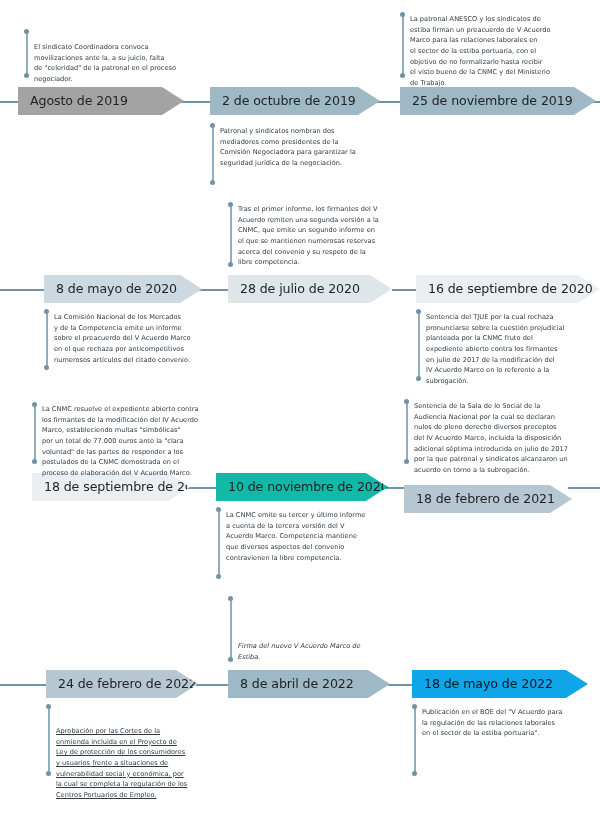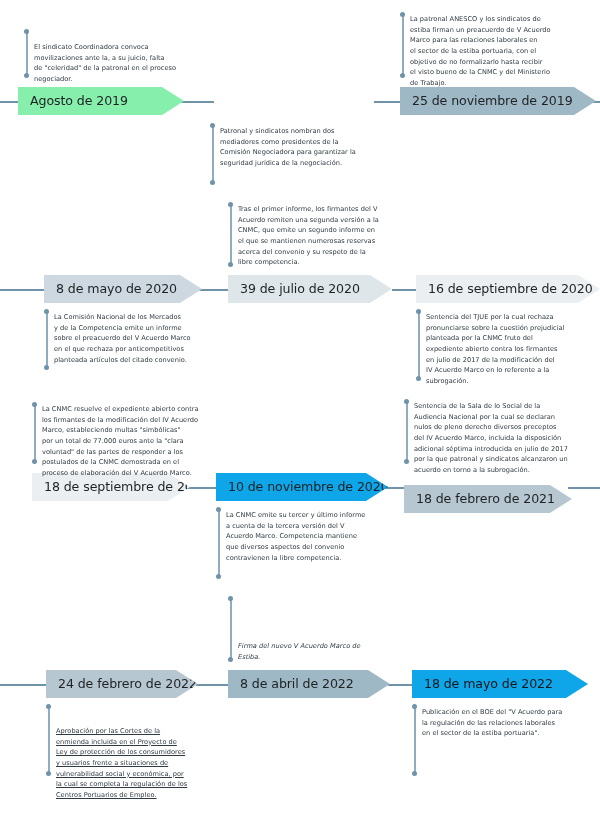--- a/index.html
+++ b/index.html
@@ -78,22 +78,25 @@
 </head>
 <body>
 
 <div id="timeline-canvas">
 
   <div class="rail" style="left:0px;  top:101px; width:22px;"></div>
   <div class="rail" style="left:178px; top:101px; width:36px;"></div>
   <div class="rail" style="left:374px; top:101px; width:30px;"></div>
   <div class="rail" style="left:590px; top:101px; width:10px;"></div>
 
-  <div class="badge" style="left:18px;  top:87px; width:166px; background:#86efac;text-align:right;">
+  <div class="badge" style="left:18px;  top:87px; width:166px; background:#a3a3a3;text-align:right;">
     <span class="badge-label">Agosto de 2019</span>
+  </div>
+  <div class="badge" style="left:210px; top:87px; width:170px; background:#9fb8c6;">
+    <span class="badge-label">2 de octubre de 2019</span>
   </div>
   <div class="badge" style="left:400px; top:87px; width:196px; background:#9fb8c6;">
     <span class="badge-label">25 de noviembre de 2019</span>
   </div>
 
   <div class="stem" style="left:26px; top:31px; height:45px;"></div>
   <div class="stem-dot" style="left:26px; top:29px;"></div>
   <div class="stem-dot" style="left:26px; top:73px;"></div>
   <div class="note" style="left:34px; top:42px; width:180px;">El sindicato Coordinadora convoca
 movilizaciones ante la, a su juicio, falta
@@ -120,34 +123,34 @@
 de Trabajo.</div>
 
   <div class="rail" style="left:0px;   top:289px; width:46px;"></div>
   <div class="rail" style="left:196px; top:289px; width:36px;"></div>
   <div class="rail" style="left:392px; top:289px; width:28px;"></div>
 
   <div class="badge" style="left:44px;  top:275px; width:158px; background:#cdd8e0;">
     <span class="badge-label">8 de mayo de 2020</span>
   </div>
   <div class="badge" style="left:228px; top:275px; width:164px; background:#dfe6ea;">
-    <span class="badge-label">39 de julio de 2020</span>
+    <span class="badge-label">28 de julio de 2020</span>
   </div>
   <div class="badge" style="left:416px; top:275px; width:184px; background:#eceff2;">
     <span class="badge-label">16 de septiembre de 2020</span>
   </div>
 
   <div class="stem" style="left:46px; top:311px; height:57px;"></div>
   <div class="stem-dot" style="left:46px; top:309px;"></div>
   <div class="stem-dot" style="left:46px; top:365px;"></div>
   <div class="note" style="left:54px; top:312px; width:185px;">La Comisión Nacional de los Mercados
 y de la Competencia emite un informe
 sobre el preacuerdo del V Acuerdo Marco
 en el que rechaza por anticompetitivos
-planteada artículos del citado convenio.</div>
+numerosos artículos del citado convenio.</div>
 
   <div class="stem" style="left:230px; top:204px; height:62px;"></div>
   <div class="stem-dot" style="left:230px; top:202px;"></div>
   <div class="stem-dot" style="left:230px; top:262px;"></div>
   <div class="note" style="left:238px; top:204px; width:185px;">Tras el primer informe, los firmantes del V
 Acuerdo remiten una segunda versión a la
 CNMC, que emite un segundo informe en
 el que se mantienen numerosas reservas
 acerca del convenio y su respeto de la
 libre competencia.</div>
@@ -163,21 +166,21 @@
 IV Acuerdo Marco en lo referente a la
 subrogación.</div>
 
   <div class="rail" style="left:184px; top:487px; width:36px;"></div>
   <div class="rail" style="left:380px; top:487px; width:28px;"></div>
   <div class="rail" style="left:568px; top:487px; width:32px;"></div>
 
   <div class="badge" style="left:32px;  top:473px; width:158px; background:#eceff2;">
     <span class="badge-label">18 de septiembre de 2020</span>
   </div>
-  <div class="badge" style="left:216px; top:473px; width:172px; background:#0ea5e9;">
+  <div class="badge" style="left:216px; top:473px; width:172px; background:#14b8a6;">
     <span class="badge-label">10 de noviembre de 2020</span>
   </div>
   <div class="badge" style="left:404px; top:485px; width:168px; background:#b7c7d2;">
     <span class="badge-label">18 de febrero de 2021</span>
   </div>
 
   <div class="stem" style="left:34px; top:404px; height:58px;"></div>
   <div class="stem-dot" style="left:34px; top:402px;"></div>
   <div class="stem-dot" style="left:34px; top:459px;"></div>
   <div class="note" style="left:42px; top:404px; width:200px;">La CNMC resuelve el expediente abierto contra

